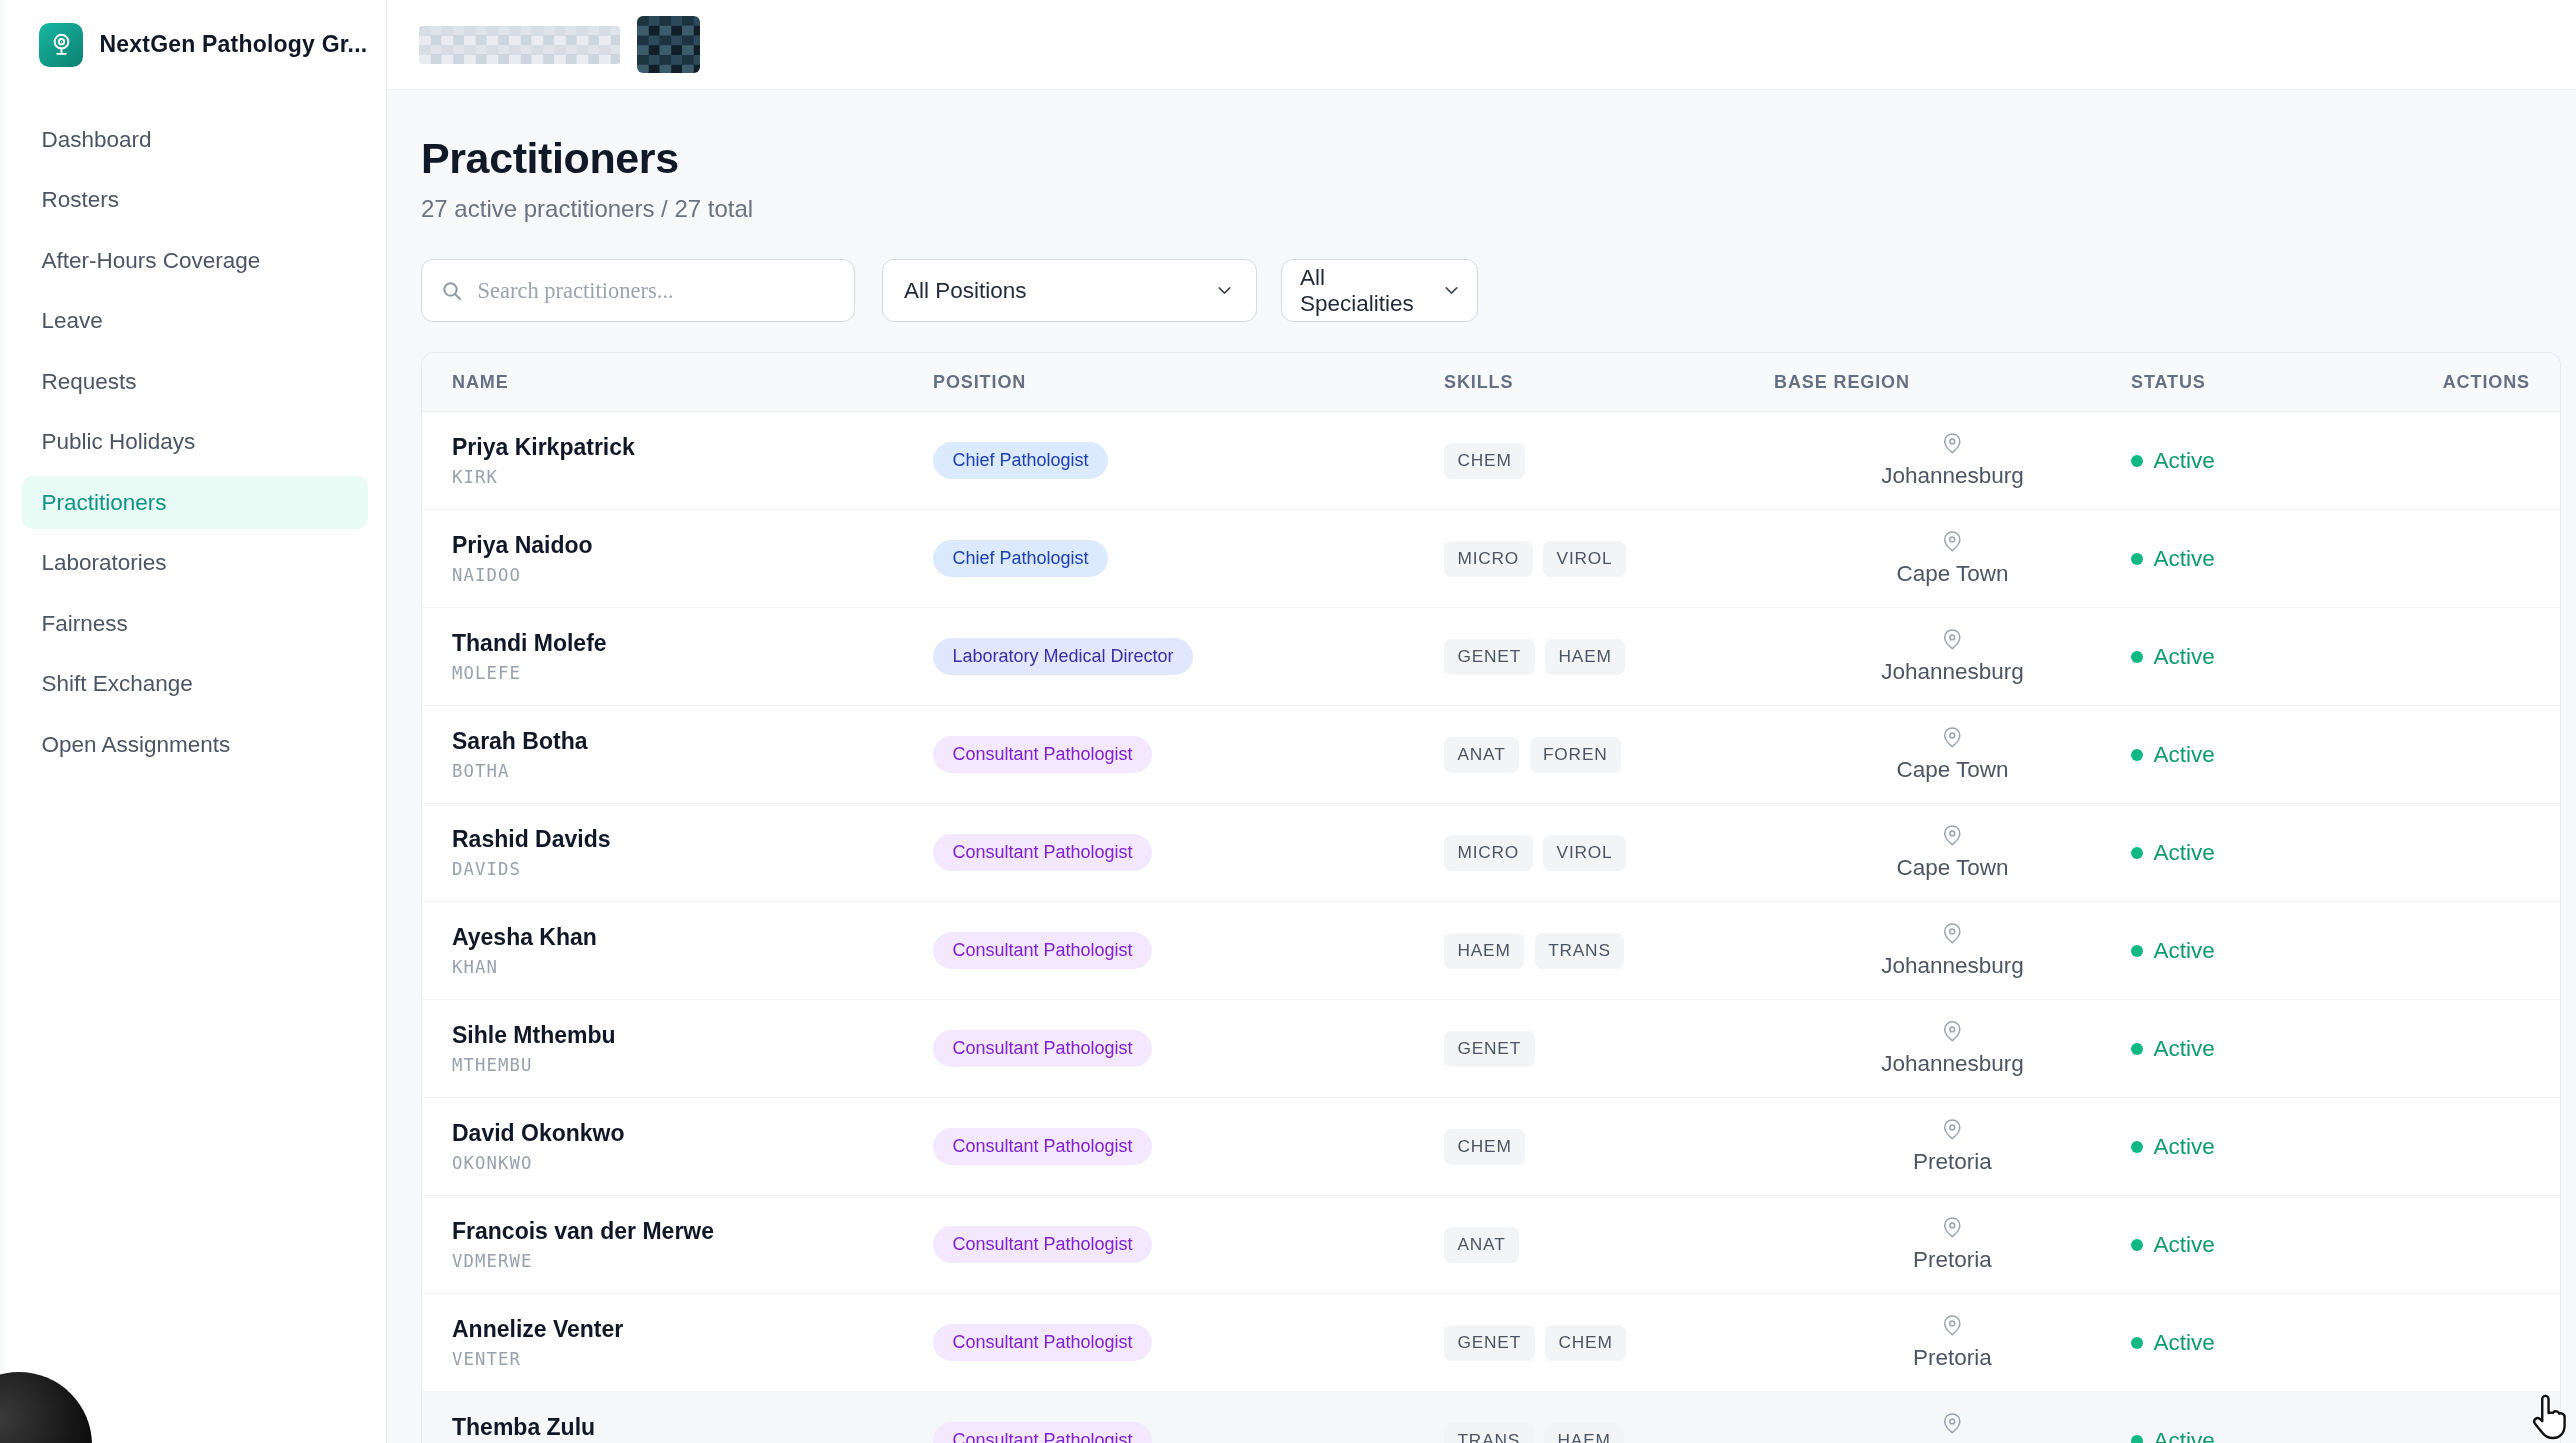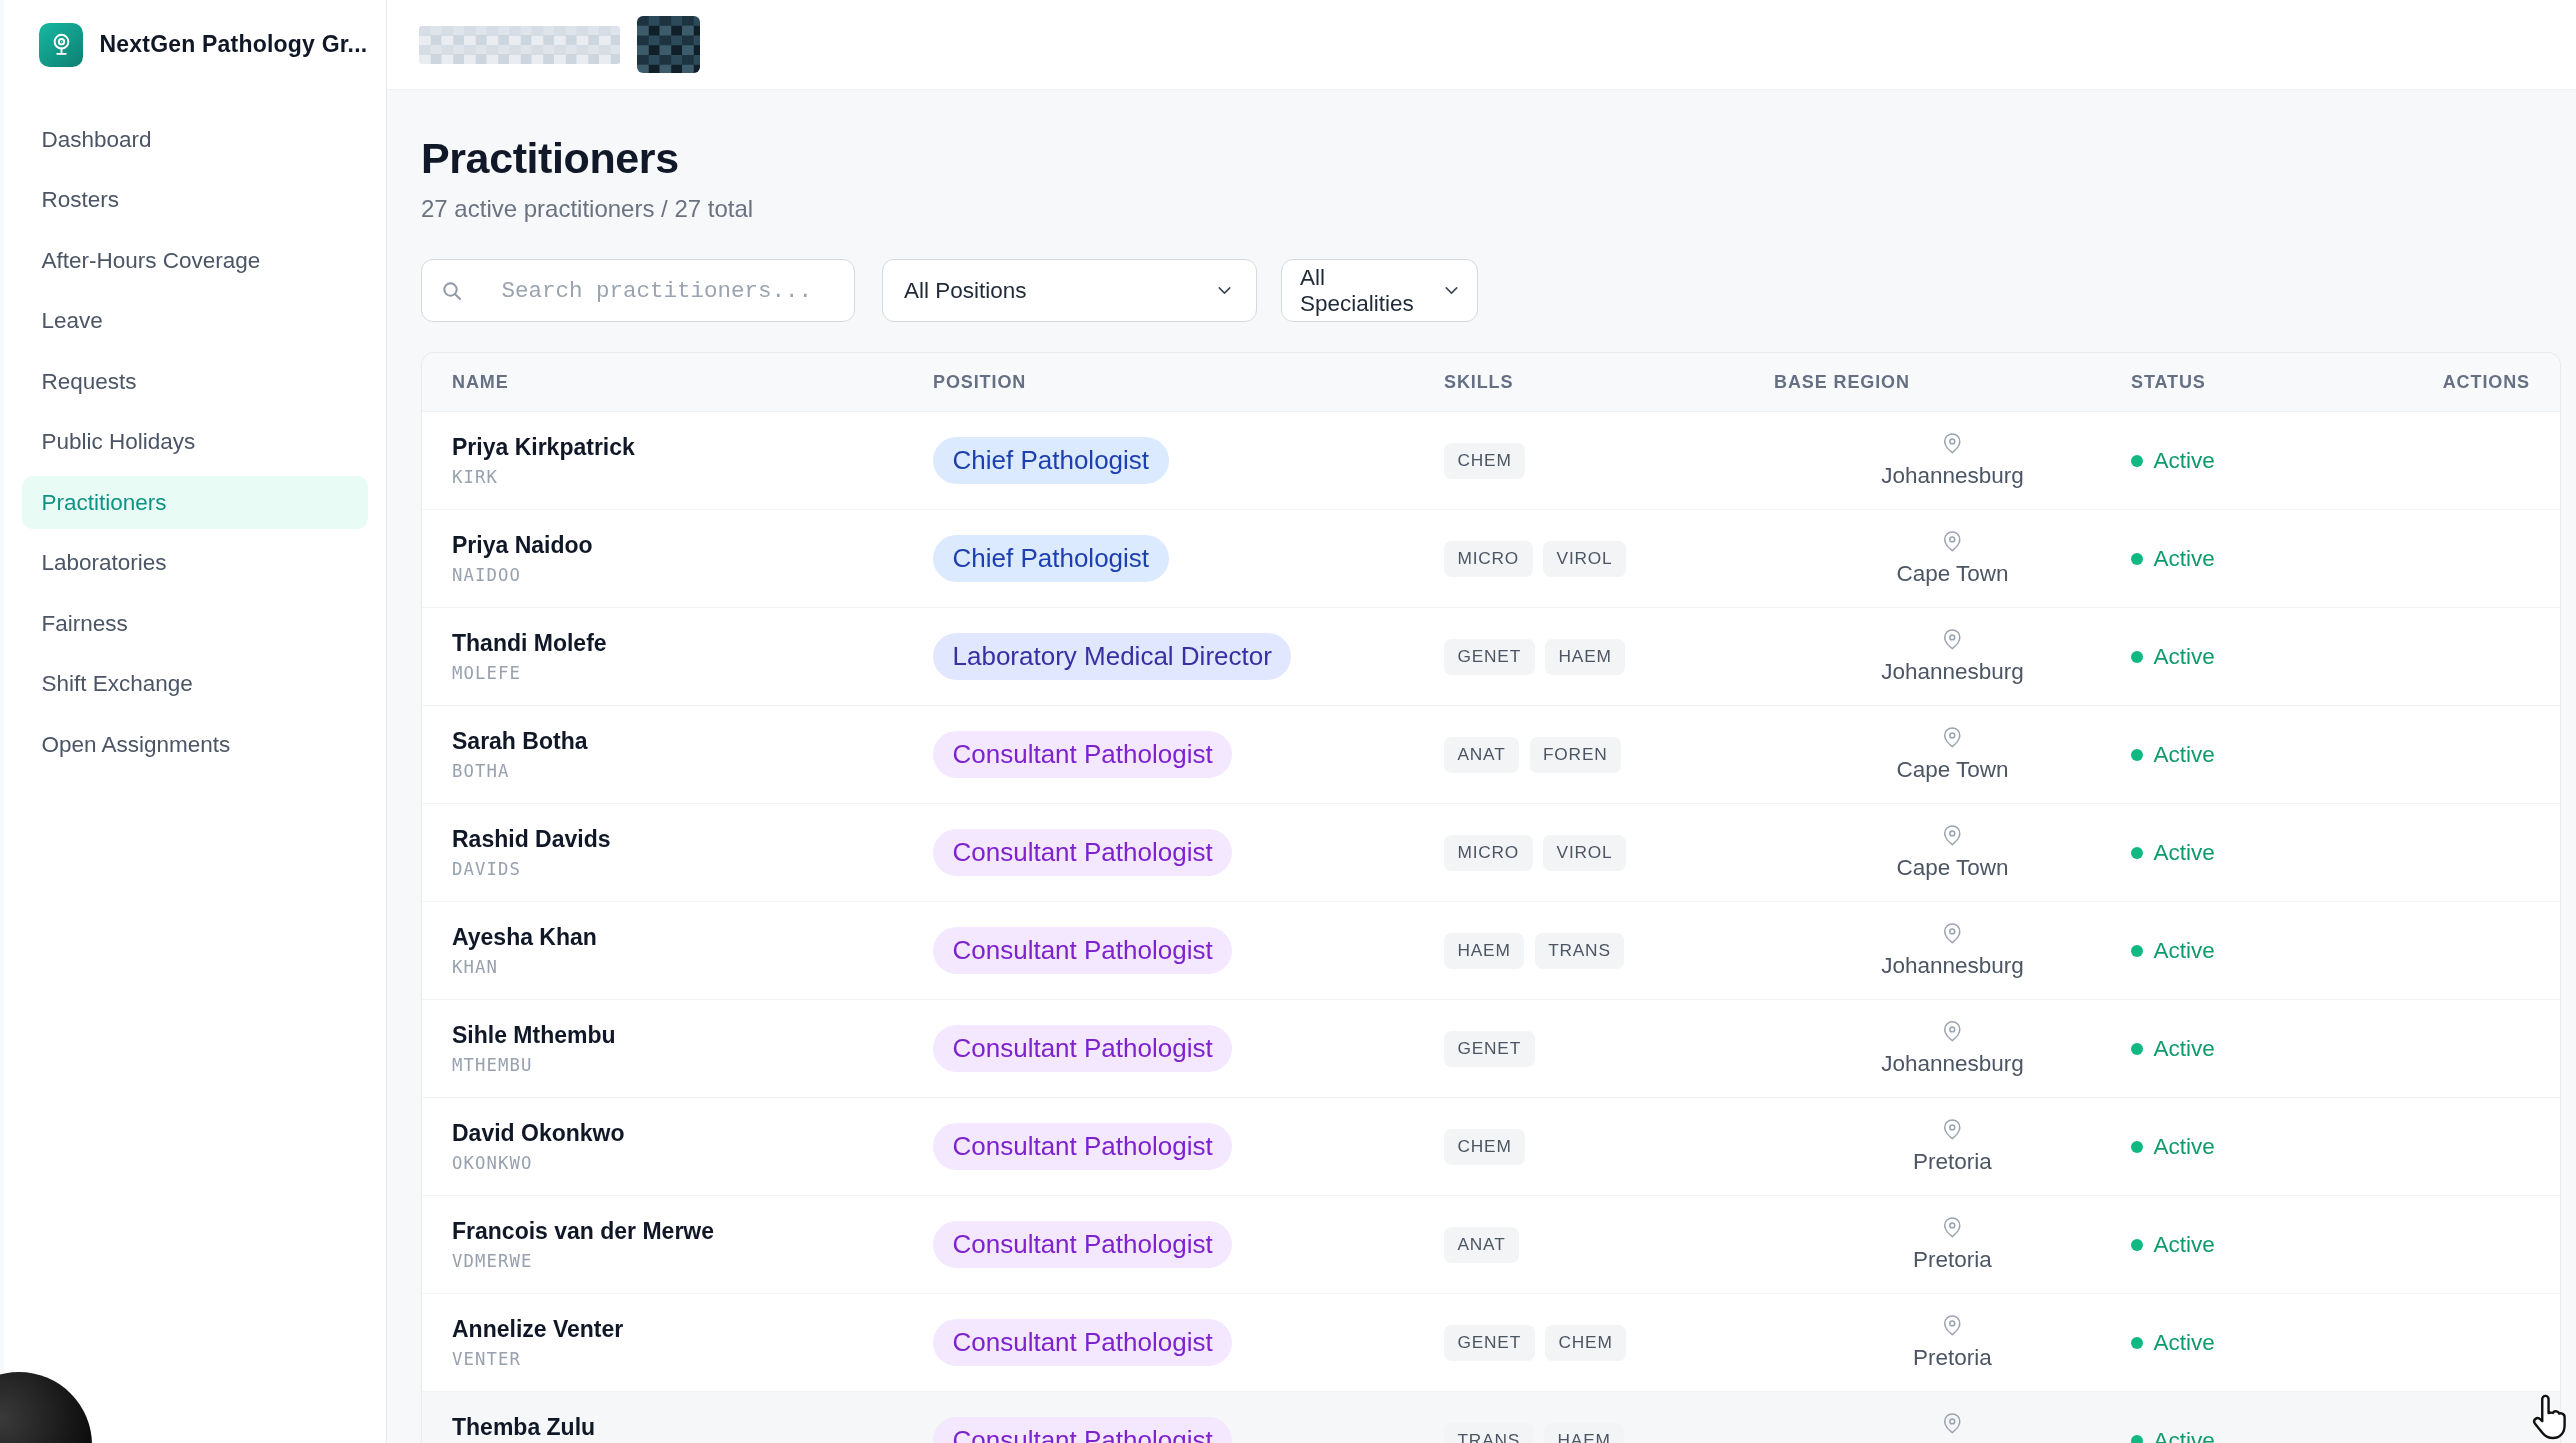--- a/index.html
+++ b/index.html
@@ -56,22 +56,21 @@
   .page-title { font-size:43px; font-weight:700; color:#111827; letter-spacing:-0.4px; }
   .page-subtitle { margin-top:12px; font-size:24px; color:#6b7280; }
 
   .filters { margin-top:36px; display:flex; align-items:center; gap:27px; }
   .search-box {
     width:434px; height:63px; background:#fff; border:0.8px solid #d4d9e0; border-radius:12px;
     display:flex; align-items:center; padding:0 18px; gap:13.5px;
   }
   .search-box input {
     border:none; outline:none; flex:1; font-size:22.5px; color:#a21caf; background:transparent;
-    font-family:Liberation Mono, monospace;
-    text-align:center;
+    font-family:Liberation Serif, serif;
   }
   .search-box input::placeholder { color:#9aa3b0; }
   .select {
     height:63px; background:#fff; border:0.8px solid #d4d9e0; border-radius:12px;
     display:flex; align-items:center; justify-content:space-between;
     padding:0 21px; font-size:22.5px; color:#1f2937; cursor:pointer;
   }
   .select.positions { width:375px; }
   .select.specialities { width:197px; margin-left:-3px; padding:0 15px 0 18px; gap:23px; }
 
@@ -93,21 +92,21 @@
 
   .row { height:98px; border-bottom:0.8px solid #f2f3f6; background:#fff; }
   .row.hovered { background:#f6f7f9; }
 
   .p-name { font-size:23px; font-weight:700; color:#101828; }
   .p-code {
     margin-top:6.8px; font-size:17.3px; color:#98a1ae; letter-spacing:1.1px;
     font-family:"DejaVu Sans Mono","Liberation Mono",monospace;
   }
   .badge {
-    display:inline-block; font-size:26px; padding:8.3px 19.5px; border-radius:750px; white-space:nowrap;
+    display:inline-block; font-size:18px; padding:8.3px 19.5px; border-radius:750px; white-space:nowrap;
   }
   .skills { display:flex; gap:10.5px; }
   .skill-tag {
     font-size:17.3px; color:#4b5563; background:#f3f4f6; border-radius:7.5px;
     padding:7.5px 13.5px; letter-spacing:0.8px; white-space:nowrap;
   }
   .region { display:flex; align-items:center; gap:9px; font-size:22.5px; color:#4b5563;flex-direction:column; }
   .status { display:flex; align-items:center; gap:10.5px; font-size:22.5px; }
   .status-dot { width:12px; height:12px; border-radius:50%; }
 

